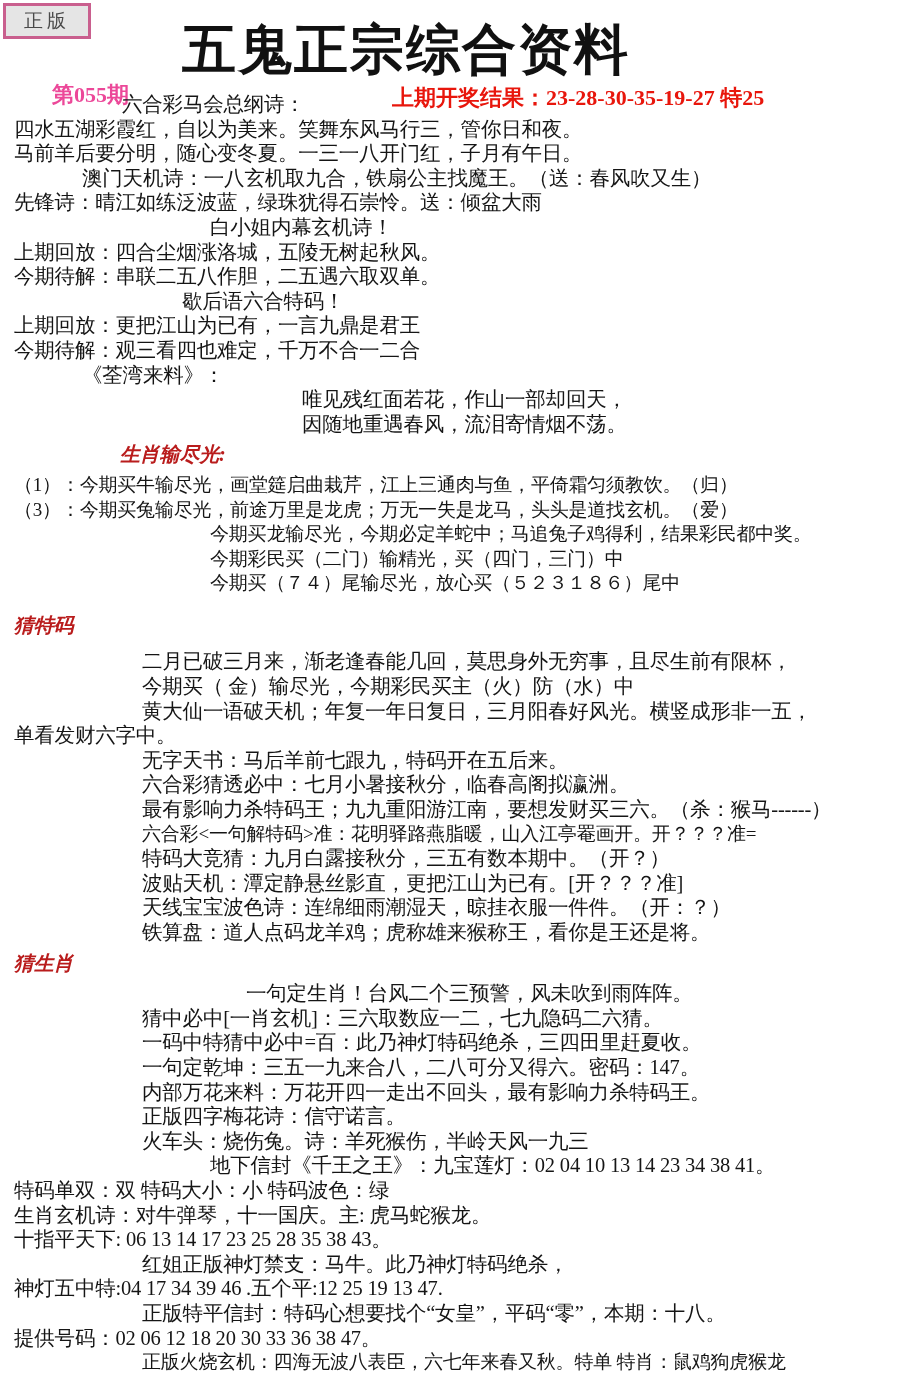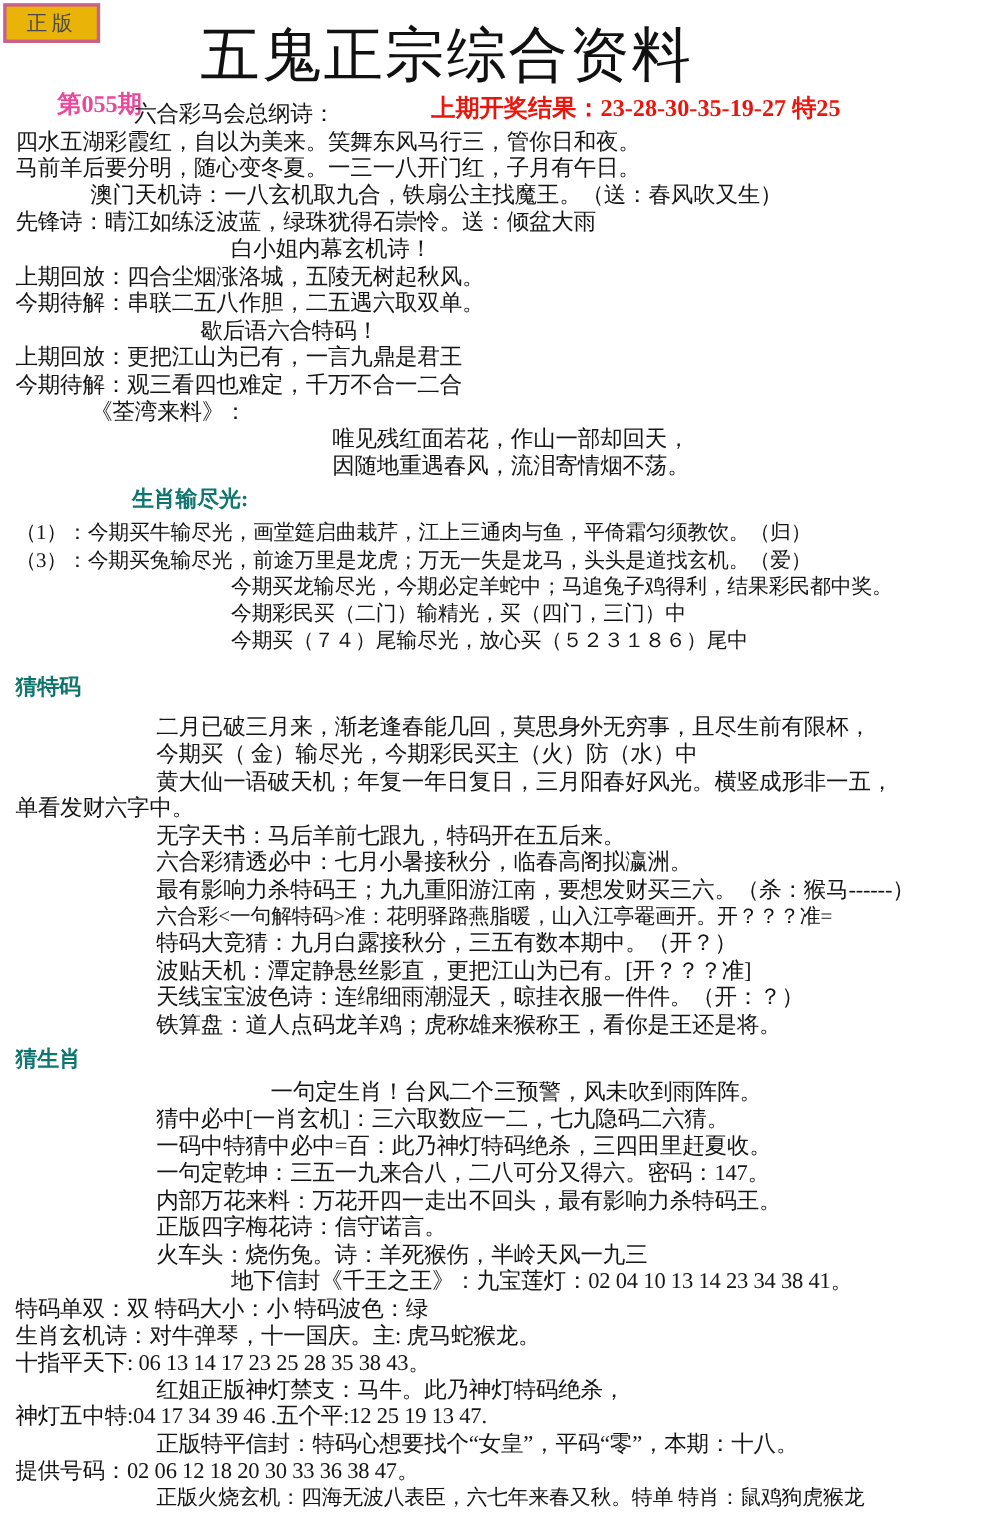--- a/index.html
+++ b/index.html
@@ -22,42 +22,42 @@
   }
 
   
   .badge {
     position: absolute;
     left: 3px;
     top: 3px;
     width: 88px;
     height: 36px;
     border: 3px solid #c95f8e;
-    background: #eab308;
+    background: #e5e5e5;
     box-sizing: border-box;
     display: flex;
     align-items: center;
     justify-content: center;
   }
   .badge span {
     font-size: 19px;
     letter-spacing: 4px;
     color: #4a4a4a;
     font-family: "Liberation Serif", "DejaVu Serif", serif;
   }
 
   
   .main-title {
     position: absolute;
     left: 0;
     top: 14px;
     width: 812px;
     text-align: center;
     font-size: 54px;
-    font-weight: normal;
+    font-weight: bold;
     letter-spacing: 2px;
     color: #111111;
     font-family: "DejaVu Serif", "Liberation Serif", serif;
   }
 
   
   .issue-no {
     position: absolute;
     left: 52px;
     top: 80px;
@@ -94,23 +94,24 @@
     white-space: nowrap;
     letter-spacing: -0.2px;
     font-family: "Liberation Serif", "DejaVu Serif", serif;
     margin-left: 14px;
   }
   .ln.small {
     font-size: 19px;
     line-height: 24.6px;
   }
   .ln.red-head {
-    color: #0f766e;
+    color: #b91c1c;
     font-weight: bold;
     font-size: 20px;
+    font-style: italic;
   }
 
   
   .i0  { }
   .i2  { padding-left: 68px; }
   .i4  { padding-left: 108px; }
   .i5  { padding-left: 128px; }
   .i6  { }
   .i7  { padding-left: 168px; }
   .i8  { padding-left: 196px; }

